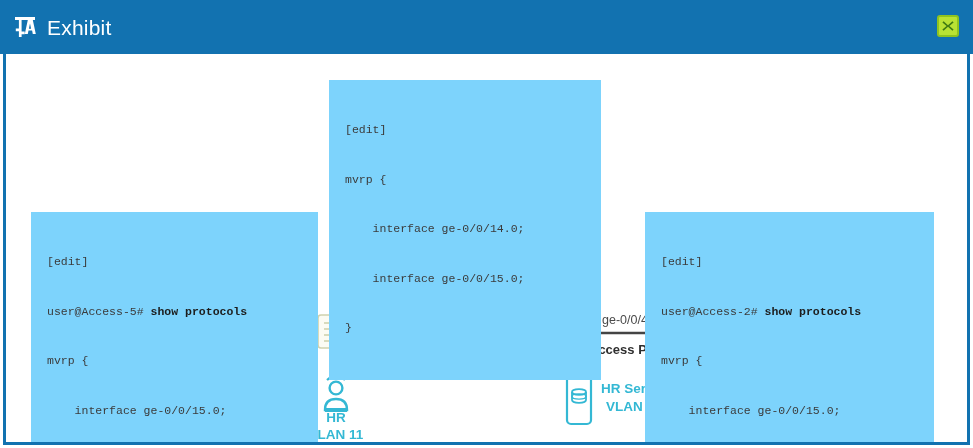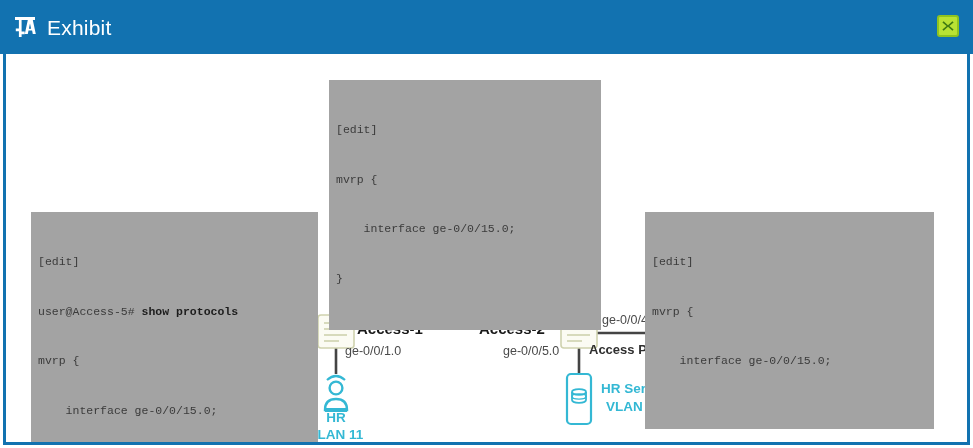--- a/index.html
+++ b/index.html
@@ -58,27 +58,27 @@
   }
   .stage {
     position: absolute;
     left: 0; top: 0;
     width: 961px; height: 385px;
   }
 
   
   .cli {
     position: absolute;
-    background: #a3a3a3;
+    background: #7dd3fc;
     font-family: "Liberation Mono", monospace;
     font-size: 11.5px;
     line-height: 16.5px;
     color: #3b3b3b;
     white-space: pre;
-    padding: 9px 12px 10px 7px;
+    padding: 9px 12px 10px 16px;
   }
   .cli .b { font-weight: bold; color: #1c1c1c; }
   .cli-core     { left: 323px; top: 26px;  width: 272px; }
   .cli-access1  { left: 25px;  top: 158px; width: 287px; }
   .cli-access2  { left: 639px; top: 158px; width: 289px; }
 
   
   .diagram { position: absolute; left: 0; top: 0; width: 961px; height: 385px; }
 
   
@@ -235,34 +235,36 @@
 
       <div class="lbl lbl-green-l" style="left:710px; top:262px;">Finance Server</div>
       <div class="lbl lbl-green-l" style="left:729px; top:279px;">VLAN 10</div>
 
       <div class="lbl lbl-cyan-l" style="left:595px; top:327px;">HR Server</div>
       <div class="lbl lbl-cyan-l" style="left:600px; top:345px;">VLAN 11</div>
 
       <div class="cli cli-core">
         <div>[edit]</div>
         <div>mvrp {</div>
+        <div>    interface ge-0/0/14.0;</div>
         <div>    interface ge-0/0/15.0;</div>
         <div>}</div>
       </div>
 
       <div class="cli cli-access1">
         <div>[edit]</div>
         <div><span>user@Access-5# </span><span class="b">show protocols</span></div>
         <div>mvrp {</div>
         <div>    interface ge-0/0/15.0;</div>
         
       </div>
 
       <div class="cli cli-access2">
         <div>[edit]</div>
+        <div><span>user@Access-2# </span><span class="b">show protocols</span></div>
         <div>mvrp {</div>
         <div>    interface ge-0/0/15.0;</div>
         
       </div>
 
     </div>
   </div>
 </div>
 
 </body></html>

